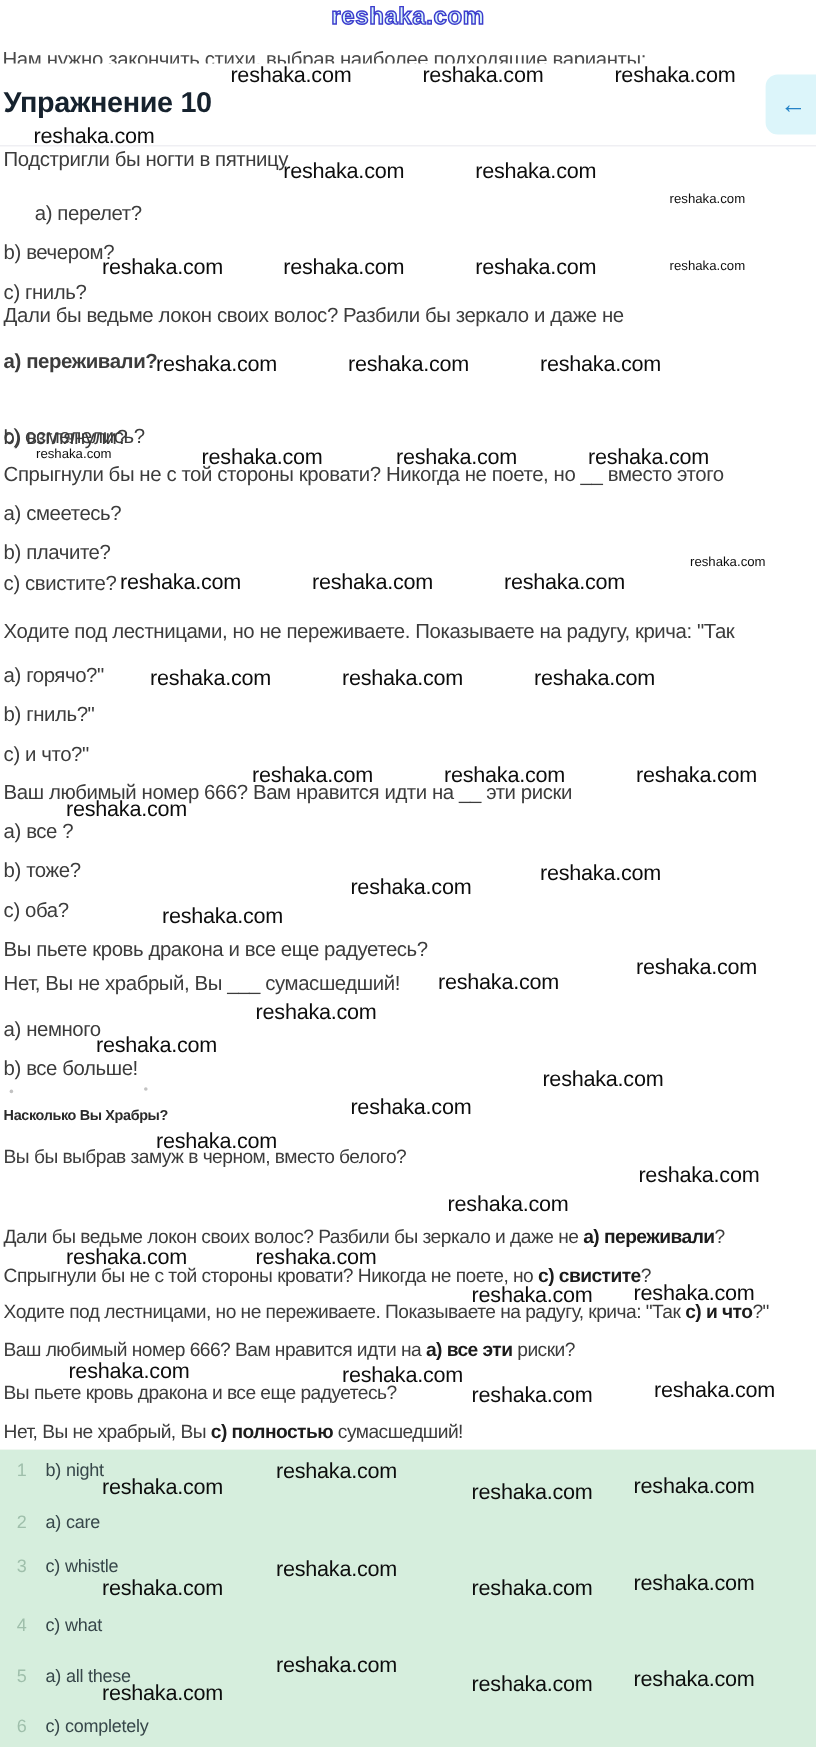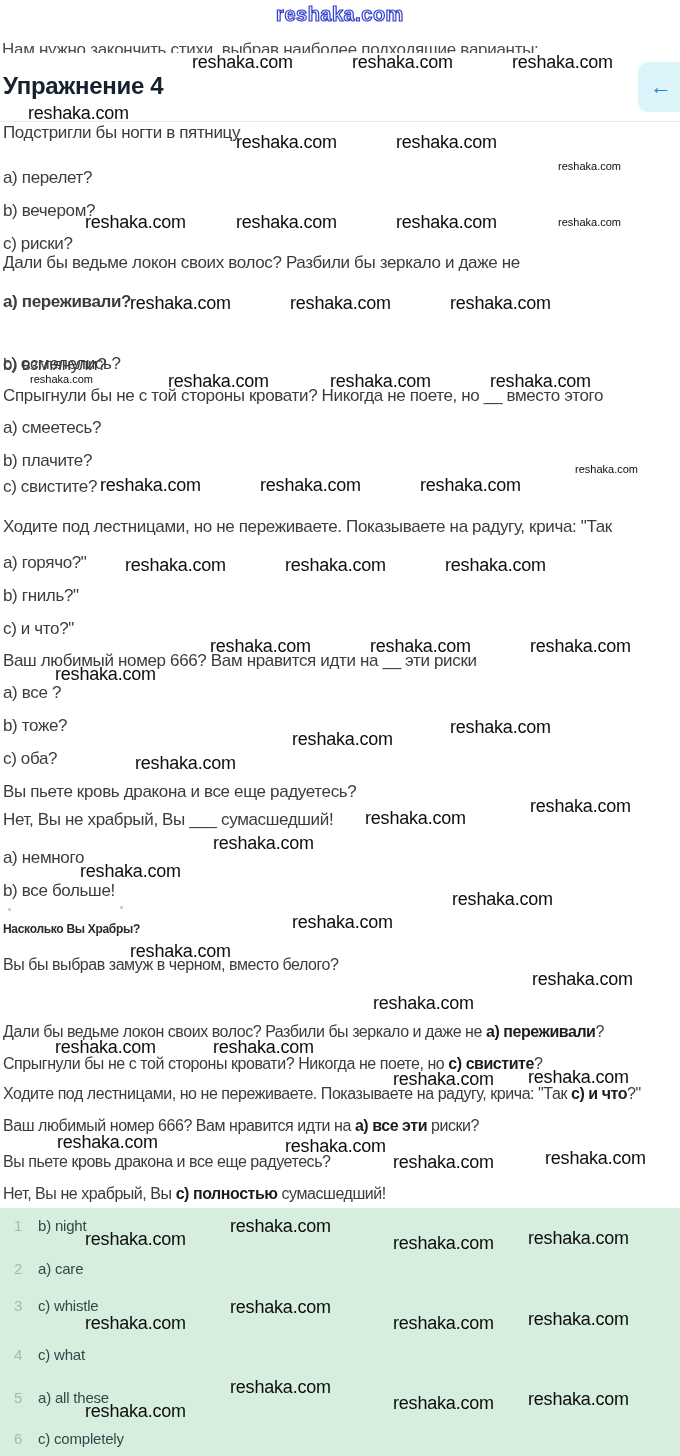--- a/index.html
+++ b/index.html
@@ -148,39 +148,39 @@
 
 <div id="screen">
 
   <span class="wm-outline">reshaka.com</span>
   <div class="clipped-line">Нам нужно закончить стихи, выбрав наиболее подходящие варианты:</div>
 
   <span class="wm" style="left:192px; top:52px;">reshaka.com</span>
   <span class="wm" style="left:352px; top:52px;">reshaka.com</span>
   <span class="wm" style="left:512px; top:52px;">reshaka.com</span>
 
-  <h1 class="page-title">Упражнение 4</h1>
+  <h1 class="page-title">Упражнение 10</h1>
   <button class="back-btn">
     <span class="back-arrow">←</span>
   </button>
 
   <span class="wm" style="left:28px; top:103px;">reshaka.com</span>
   <div class="divider"></div>
 
   <div class="txt" style="top:123px;">Подстригли бы ногти в пятницу</div>
   <span class="wm" style="left:236px; top:132px;">reshaka.com</span>
   <span class="wm" style="left:396px; top:132px;">reshaka.com</span>
   <span class="wm wm-sm" style="left:558px; top:160px;">reshaka.com</span>
-  <div class="txt" style="top:168px;">a) перелет?</div>
+  <div class="txt" style="top:168px;margin-left:26px;">a) перелет?</div>
   <div class="txt" style="top:201px;">b) вечером?</div>
   <span class="wm" style="left:85px; top:212px;">reshaka.com</span>
   <span class="wm" style="left:236px; top:212px;">reshaka.com</span>
   <span class="wm" style="left:396px; top:212px;">reshaka.com</span>
   <span class="wm wm-sm" style="left:558px; top:216px;">reshaka.com</span>
-  <div class="txt" style="top:234px;">c) риски?</div>
+  <div class="txt" style="top:234px;">c) гниль?</div>
 
   <div class="txt" style="top:253px;">Дали бы ведьме локон своих волос? Разбили бы зеркало и даже не</div>
   <div class="txt" style="top:292px;font-weight:bold;">a) переживали?</div>
   <span class="wm" style="left:130px; top:293px;">reshaka.com</span>
   <span class="wm" style="left:290px; top:293px;">reshaka.com</span>
   <span class="wm" style="left:450px; top:293px;">reshaka.com</span>
   <div class="txt" style="top:321px;margin-top:34px;">b) взглянули?</div>
   <div class="txt" style="top:354px;">c) осмелелись?</div>
   <span class="wm wm-sm" style="left:30px; top:373px;">reshaka.com</span>
   <span class="wm" style="left:168px; top:371px;">reshaka.com</span>

